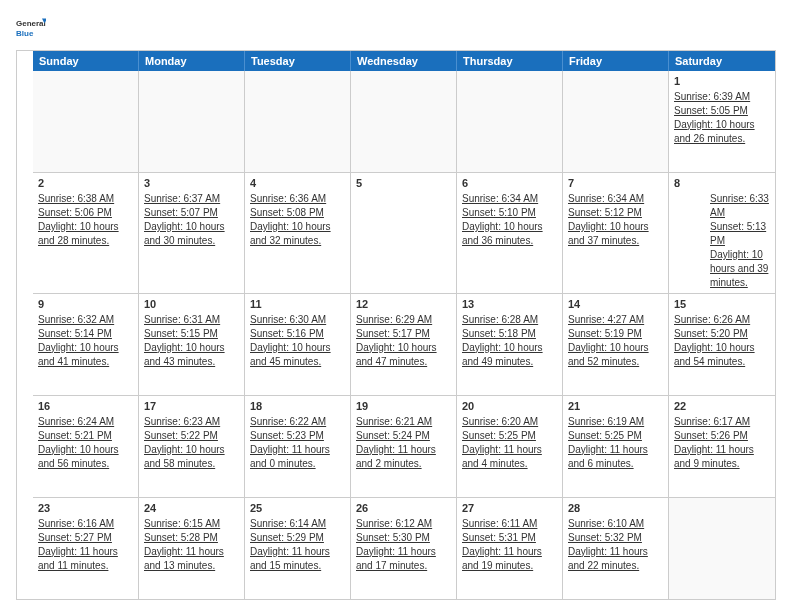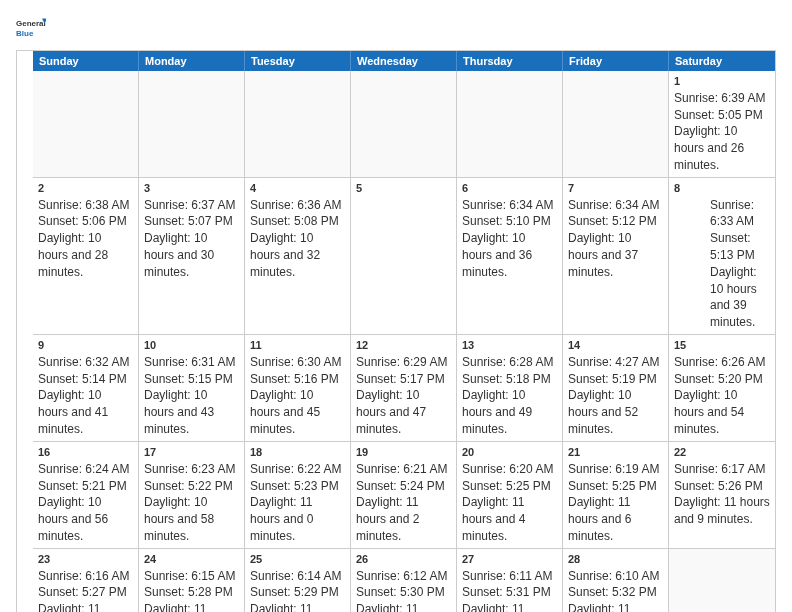--- a/index.html
+++ b/index.html
@@ -85,23 +85,24 @@
     }
     .cal-cell:last-child { border-right: none; }
     .cal-cell.empty { background: #f9f9f9; }
     .day-num {
       font-size: 11px;
       font-weight: bold;
       display: block;
       margin-bottom: 1px;
     }
     .cell-text {
-      font-size: 12px;
+      font-size: 10px;
       color: #333;
       line-height: 1.4;
+      text-decoration: underline;
     }
   </style>
 </head>
 <body>
 
 <div class="page">
   <div class="header">
     <div class="logo">
   <svg width="30" height="30" viewBox="0 0 60 50">
     <text x="0" y="22" font-size="16" font-weight="bold" font-family="Arial" fill="#333">General</text>

